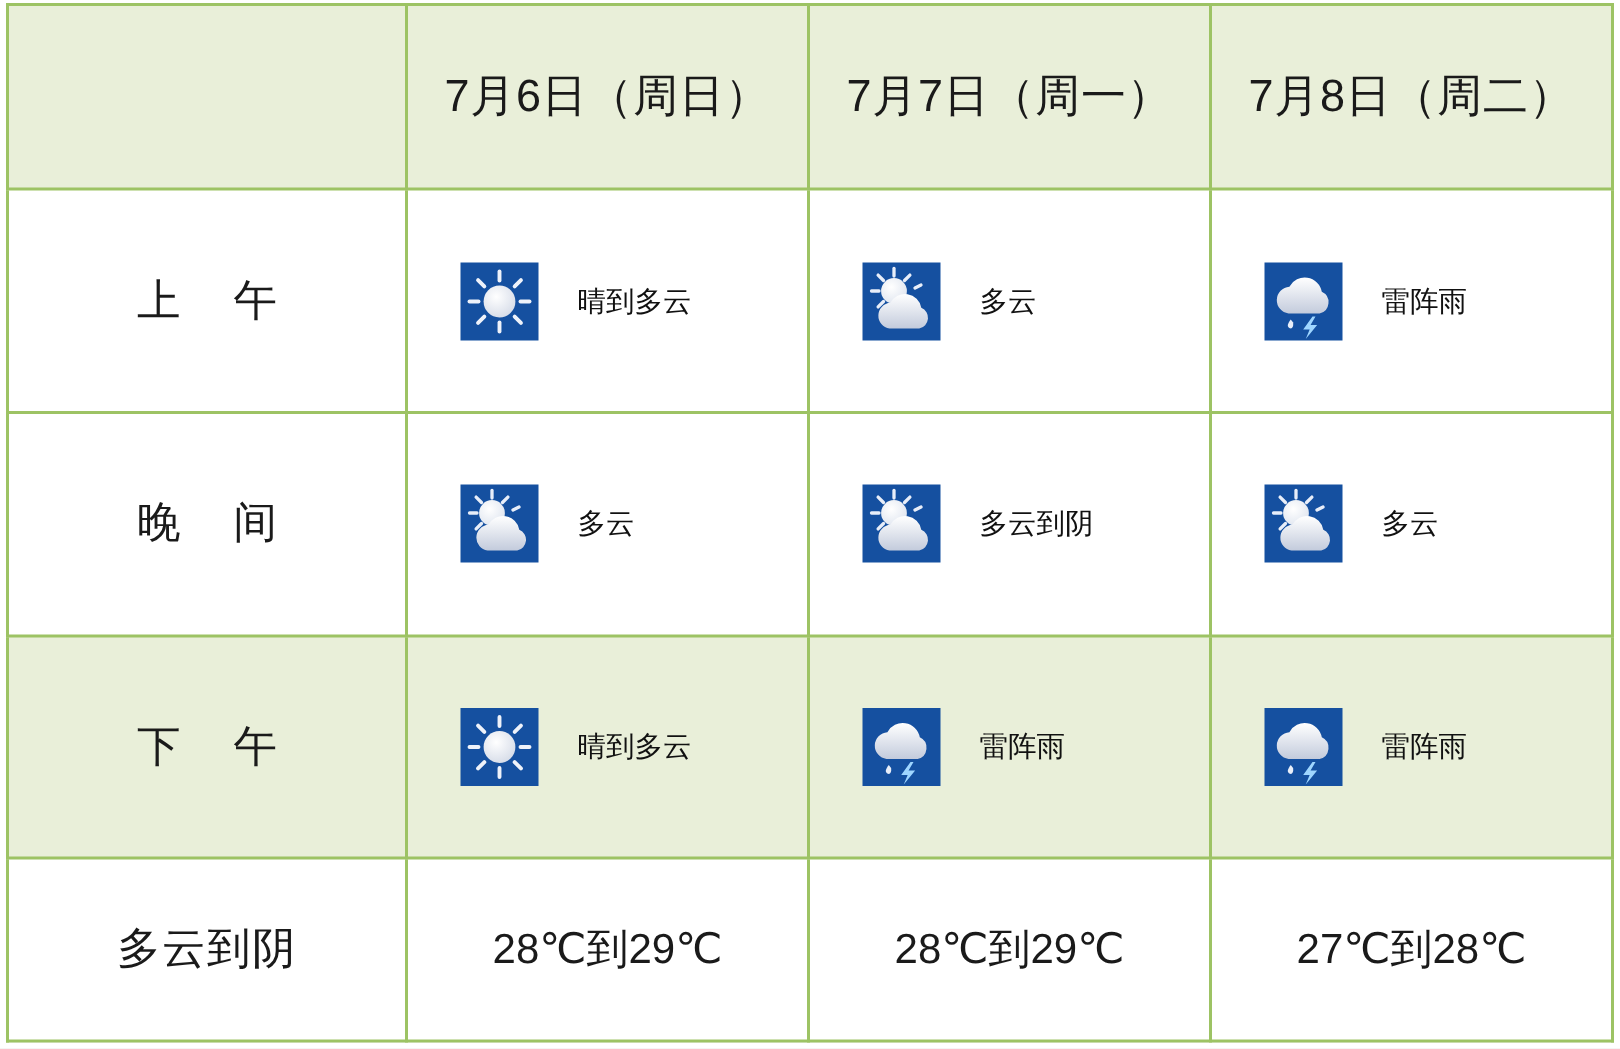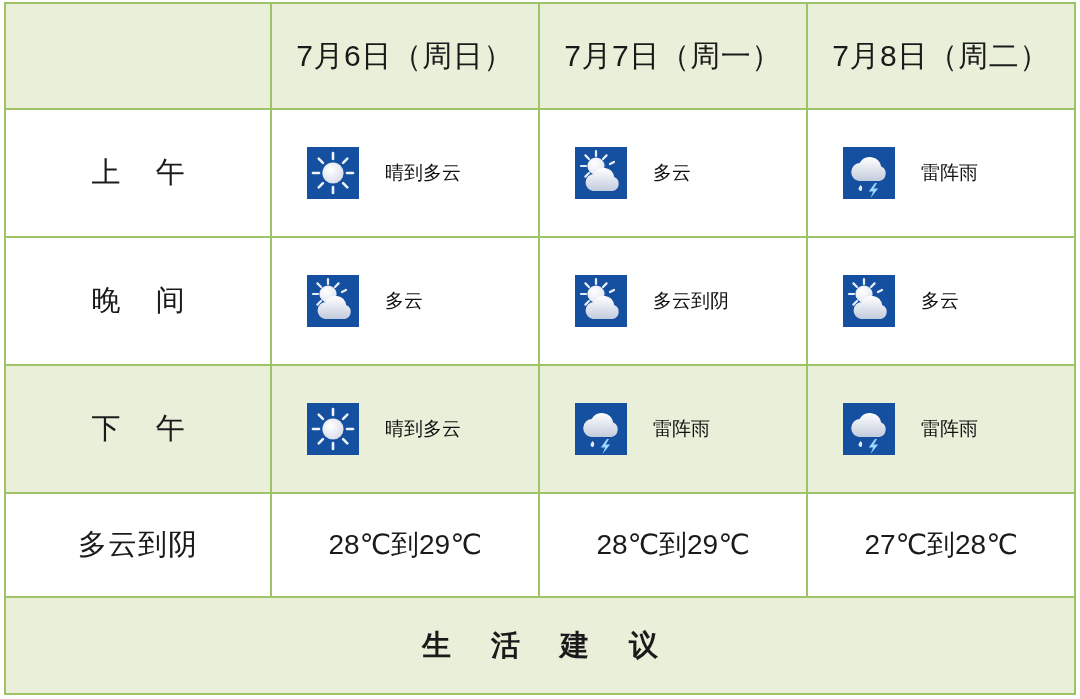--- a/index.html
+++ b/index.html
@@ -352,22 +352,19 @@
       </tr>
 
 
       <tr class="temp-row plain">
         <td class="temp-label">多云到阴</td>
         <td class="temp-value">28℃到29℃</td>
         <td class="temp-value">28℃到29℃</td>
         <td class="temp-value">27℃到28℃</td>
       </tr>
 
-      <tr class="section-row tint">
-        <td class="section-title" colspan="4">生 活 建 议</td>
-      </tr>
 
 
 
 
     </tbody>
   </table>
 </div>
 
 </body></html>

